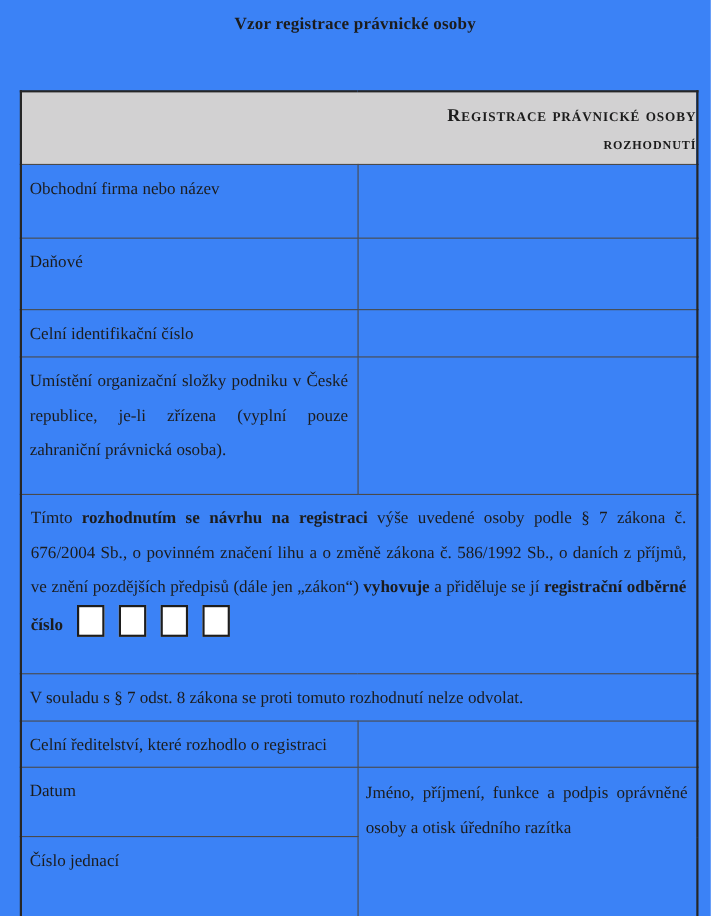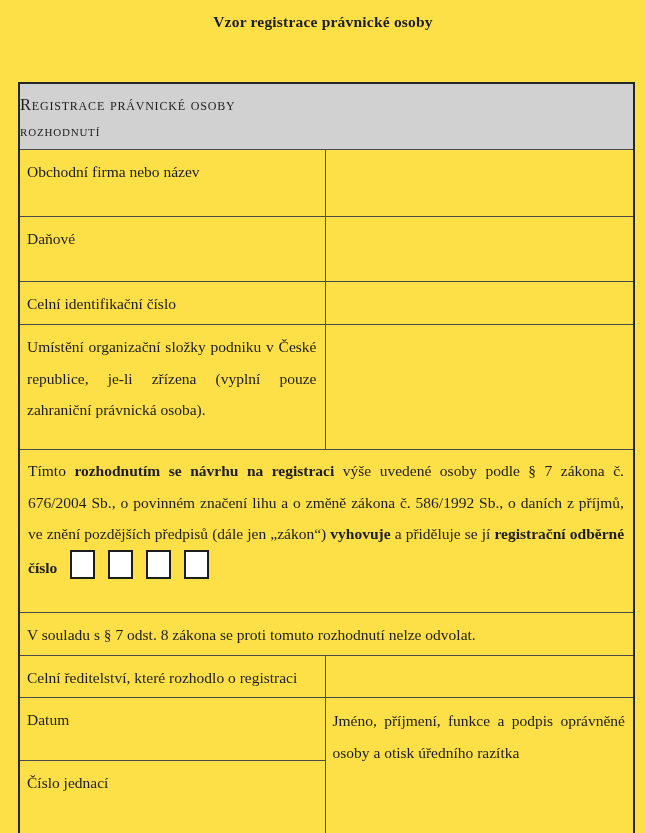--- a/index.html
+++ b/index.html
@@ -5,21 +5,21 @@
   html, body { margin: 0; padding: 0; }
   body {
     width: 646px; height: 833px;
     background: #ffffff;
     font-family: "Liberation Serif", "DejaVu Serif", serif;
     color: #1c1c1c;
   }
   .page {
     position: relative;
     width: 646px; height: 833px;
-    background: #fde047;
+    background: #3b82f6;
     overflow: hidden;
   }
   .doc-title {
     position: absolute;
     top: 13px; left: 0; width: 100%;
     text-align: center;
     font-weight: bold;
     font-size: 15.5px;
     letter-spacing: 0.2px;
   }
@@ -34,23 +34,24 @@
   table.form td {
     border: 1px solid #4a4a4a;
     vertical-align: top;
     font-size: 15.5px;
     padding: 6px 8px 4px 7px;
     line-height: 2.05;
     overflow: hidden;
   }
   .header-cell {
     background: #d2d1d2;
-    text-align: left;
+    text-align: right;
     border-bottom: 1px solid #3d3d3d;
     padding: 7px 0 5px 0 !important;
+    font-weight: bold;
   }
   .header-line1 {
     font-variant: small-caps;
     font-size: 16.5px;
     letter-spacing: 0.8px;
     line-height: 27px;
     display: block;
   }
   .header-line2 {
     font-variant: small-caps;

